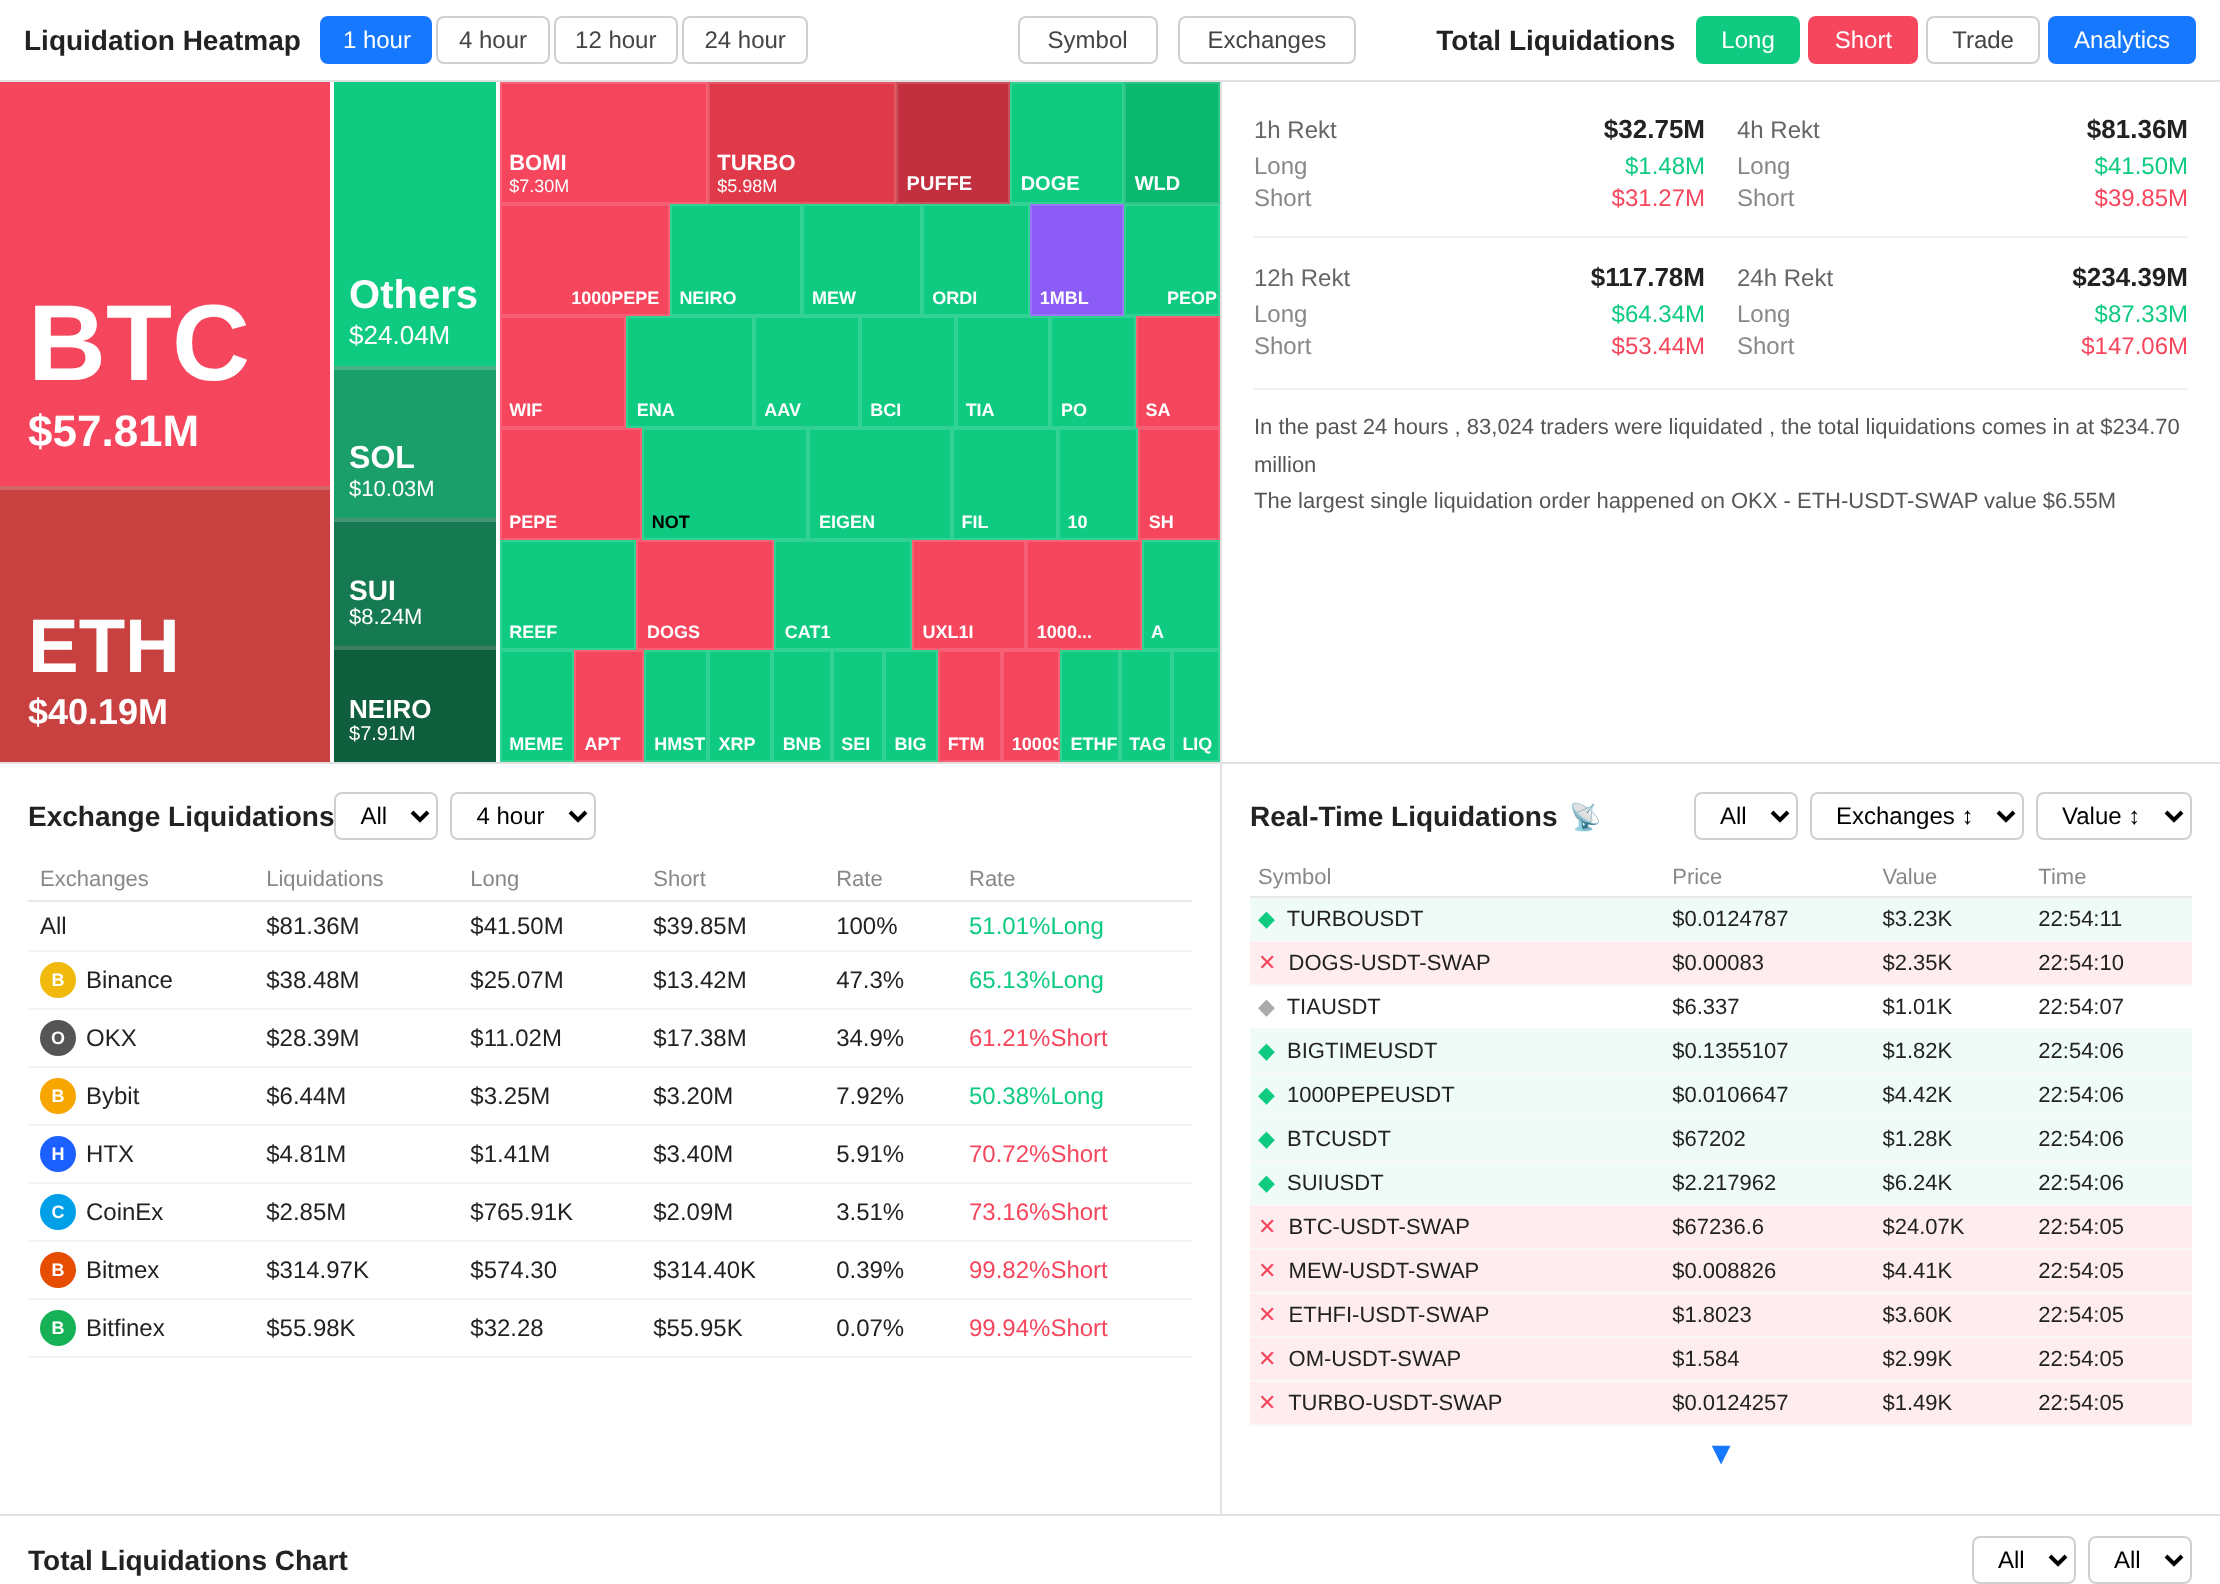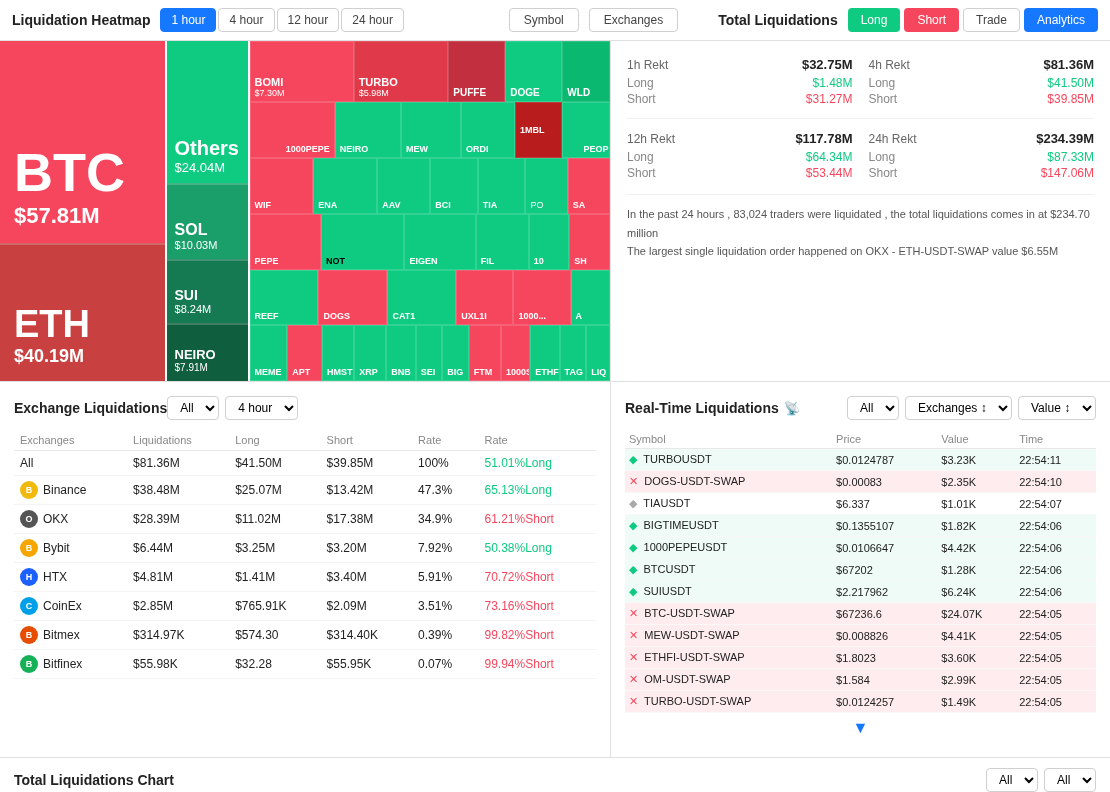--- a/index.html
+++ b/index.html
@@ -127,21 +127,21 @@
             </div>
             <div style="flex:0.9; background:#0ecb81; border:1px solid rgba(255,255,255,0.15); display:flex; flex-direction:column; justify-content:flex-end; padding:3px 4px; color:#fff; overflow:hidden;">
               <div style="font-size:9px; font-weight:600;">NEIRO</div>
             </div>
             <div style="flex:0.8; background:#0ecb81; border:1px solid rgba(255,255,255,0.15); display:flex; flex-direction:column; justify-content:flex-end; padding:3px 4px; color:#fff; overflow:hidden;">
               <div style="font-size:9px; font-weight:600;">MEW</div>
             </div>
             <div style="flex:0.7; background:#0ecb81; border:1px solid rgba(255,255,255,0.15); display:flex; flex-direction:column; justify-content:flex-end; padding:3px 4px; color:#fff; overflow:hidden;">
               <div style="font-size:9px; font-weight:600;">ORDI</div>
             </div>
-            <div style="flex:0.6; background:#b91c1c; border:1px solid rgba(255,255,255,0.15); display:flex; flex-direction:column; justify-content:center; padding:3px 4px; color:#fff; overflow:hidden;">
+            <div style="flex:0.6; background:#8b5cf6; border:1px solid rgba(255,255,255,0.15); display:flex; flex-direction:column; justify-content:flex-end; padding:3px 4px; color:#fff; overflow:hidden;">
               <div style="font-size:9px; font-weight:600;">1MBL</div>
             </div>
             <div style="flex:0.6; background:#0ecb81; border:1px solid rgba(255,255,255,0.15); display:flex; flex-direction:column; justify-content:flex-end; padding:3px 4px; color:#fff; overflow:hidden;">
               <div style="font-size:9px; font-weight:600;margin-left:16px;">PEOP</div>
             </div>
           </div>
 
           <div style="display:flex; flex:1;">
             <div style="flex:1; background:#f6465d; border:1px solid rgba(255,255,255,0.15); display:flex; flex-direction:column; justify-content:flex-end; padding:3px 4px; color:#fff; overflow:hidden;">
               <div style="font-size:9px; font-weight:600;">WIF</div>
@@ -152,21 +152,21 @@
             <div style="flex:0.8; background:#0ecb81; border:1px solid rgba(255,255,255,0.15); display:flex; flex-direction:column; justify-content:flex-end; padding:3px 4px; color:#fff; overflow:hidden;">
               <div style="font-size:9px; font-weight:600;">AAV</div>
             </div>
             <div style="flex:0.7; background:#0ecb81; border:1px solid rgba(255,255,255,0.15); display:flex; flex-direction:column; justify-content:flex-end; padding:3px 4px; color:#fff; overflow:hidden;">
               <div style="font-size:9px; font-weight:600;">BCI</div>
             </div>
             <div style="flex:0.7; background:#0ecb81; border:1px solid rgba(255,255,255,0.15); display:flex; flex-direction:column; justify-content:flex-end; padding:3px 4px; color:#fff; overflow:hidden;">
               <div style="font-size:9px; font-weight:600;">TIA</div>
             </div>
             <div style="flex:0.6; background:#0ecb81; border:1px solid rgba(255,255,255,0.15); display:flex; flex-direction:column; justify-content:flex-end; padding:3px 4px; color:#fff; overflow:hidden;">
-              <div style="font-size:9px; font-weight:400;">PO</div>
+              <div style="font-size:9px; font-weight:700;">PO</div>
             </div>
             <div style="flex:0.6; background:#f6465d; border:1px solid rgba(255,255,255,0.15); display:flex; flex-direction:column; justify-content:flex-end; padding:3px 4px; color:#fff; overflow:hidden;">
               <div style="font-size:9px; font-weight:600;">SA</div>
             </div>
           </div>
 
           <div style="display:flex; flex:1;">
             <div style="flex:1; background:#f6465d; border:1px solid rgba(255,255,255,0.15); display:flex; flex-direction:column; justify-content:flex-end; padding:3px 4px; color:#fff; overflow:hidden;">
               <div style="font-size:9px; font-weight:600;">PEPE</div>
             </div>

